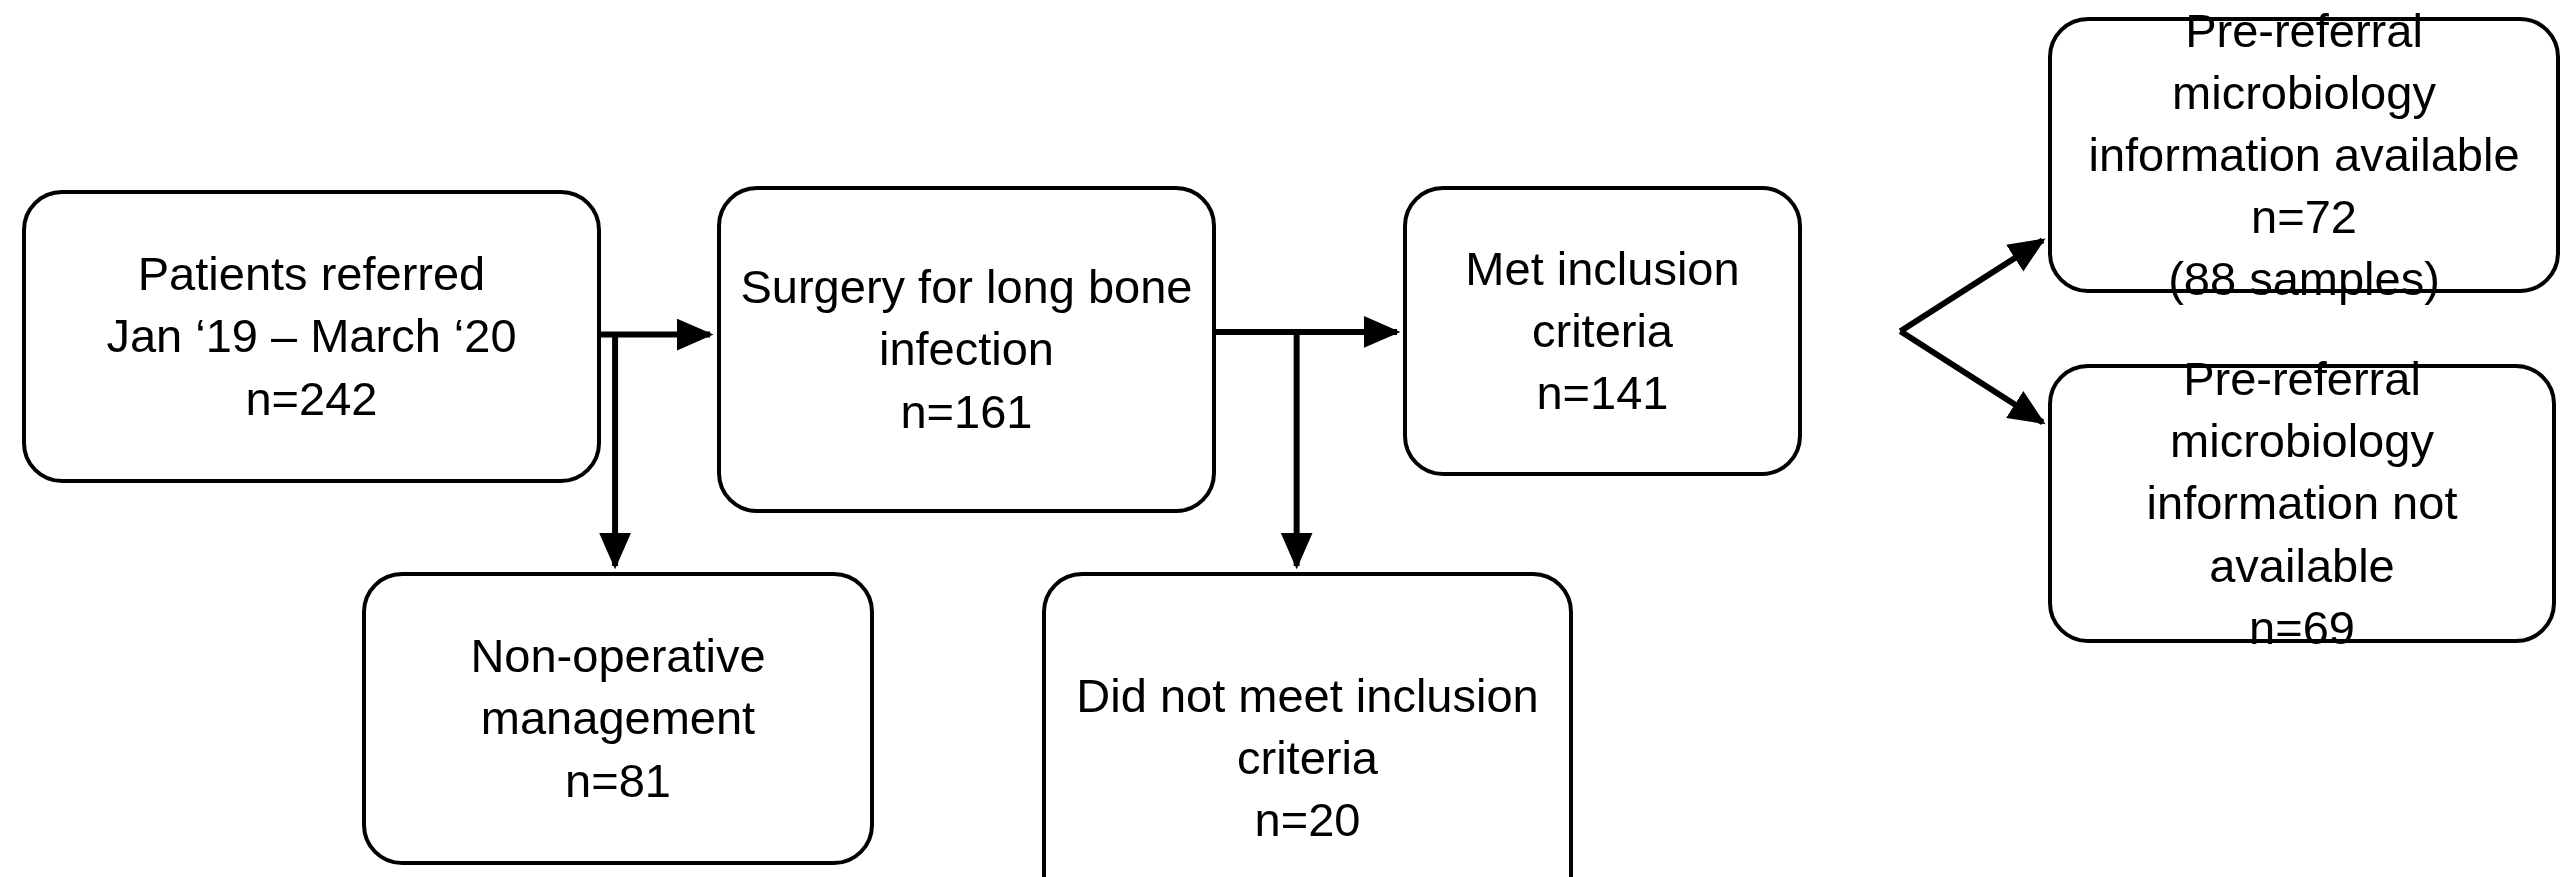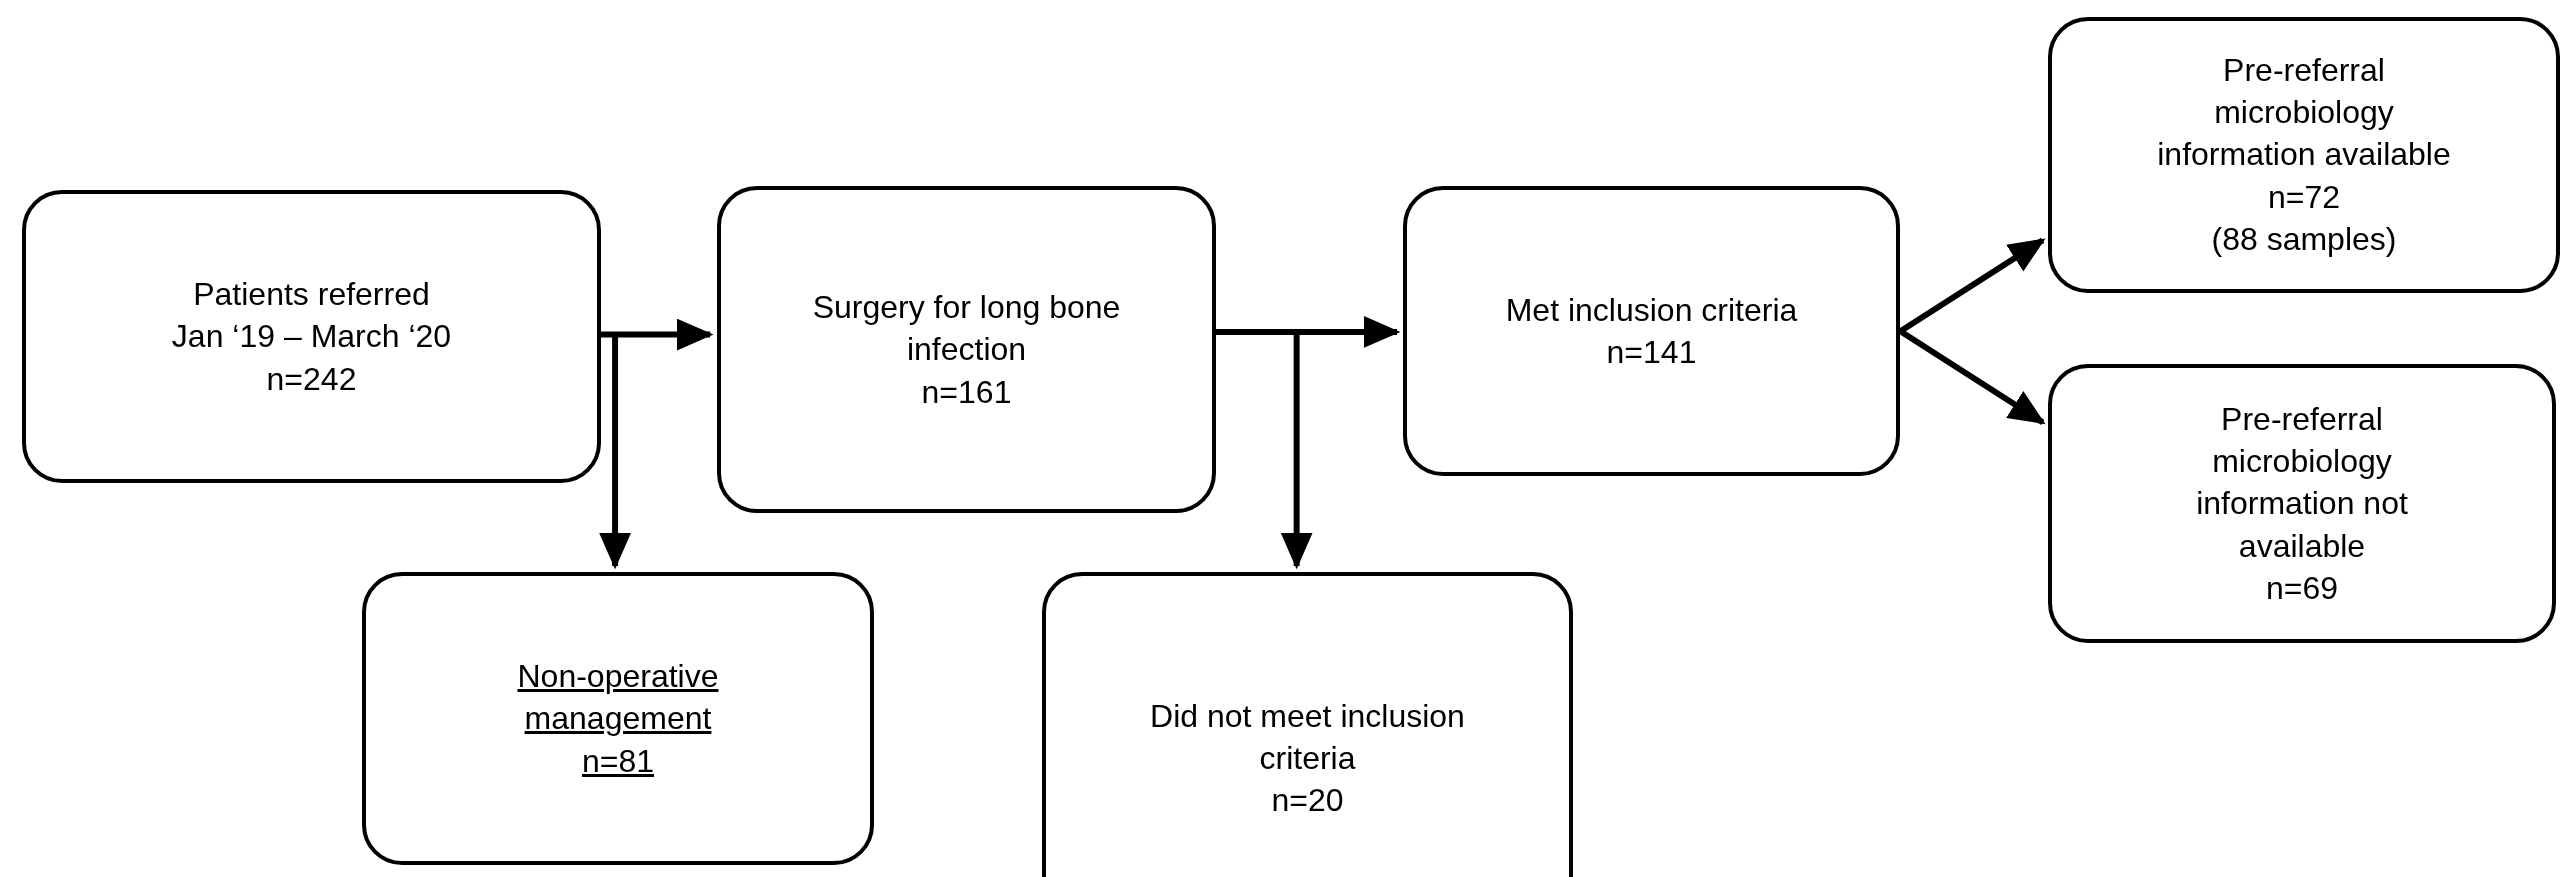--- a/index.html
+++ b/index.html
@@ -20,31 +20,31 @@
     position: absolute;
     box-sizing: border-box;
     background: #ffffff;
     border: 4px solid #000000;
     border-radius: 40px;
     display: flex;
     align-items: center;
     justify-content: center;
     text-align: center;
     white-space: pre-line;
-    font-size: 32px;
+    font-size: 47px;
     line-height: 1.32;
     padding: 6.6px 13.3px;
   }
   
   #node-referred      { left: 22px;   top: 190px; width: 579px; height: 293px; }
   #node-surgery       { left: 717px; top: 186px; width: 499px; height: 327px; }
-  #node-met           { left: 1403px; top: 186px; width: 497px; height: 290px; }
+  #node-met           { left: 1403px; top: 186px; width: 399px; height: 290px; }
   #node-micro-avail   { left: 2048px; top: 16.6px;  width: 512px; height: 276px; }
   #node-micro-navail  { left: 2048px; top: 364px; width: 508px; height: 279px; }
-  #node-non-operative { left: 362px;  top: 572px; width: 512px; height: 293px; text-decoration: underline; }
+  #node-non-operative { left: 362px;  top: 572px; width: 512px; height: 293px; }
   #node-not-met       { left: 1042px; top: 572px; width: 531px; height: 372px; }
   .arrows {
     position: absolute;
     left: 0; top: 0;
     width: 2576px;
     height: 878px;
     pointer-events: none;
   }
   .arrows line {
     stroke: #000000;

